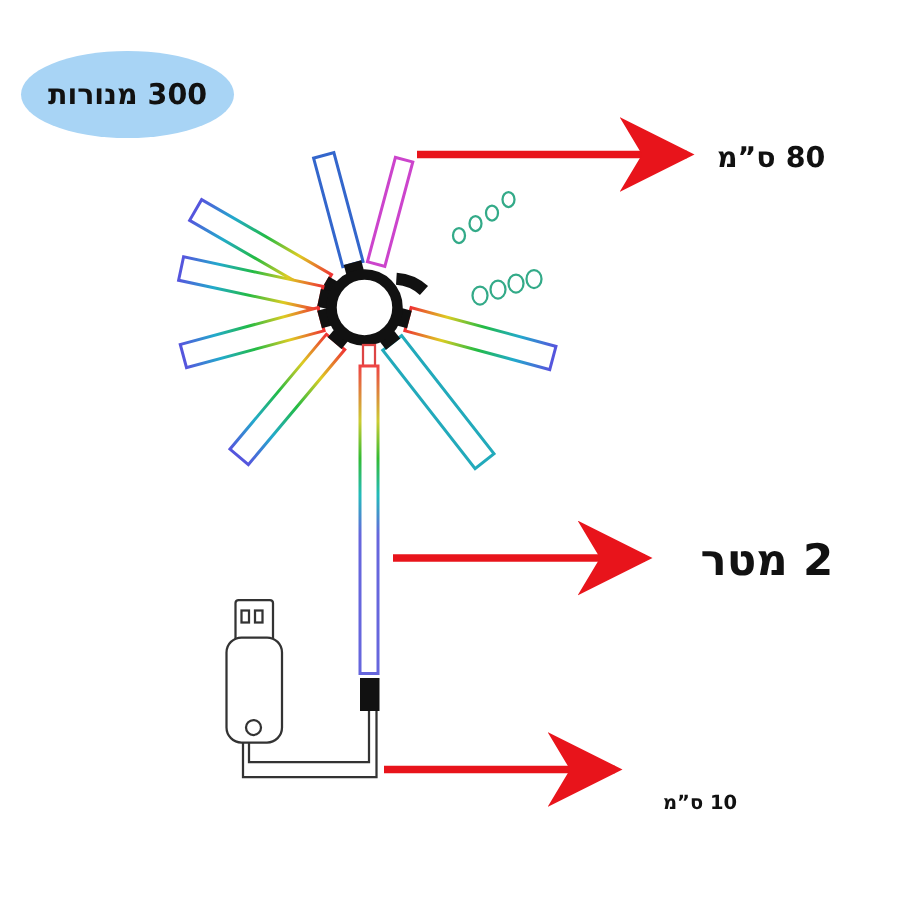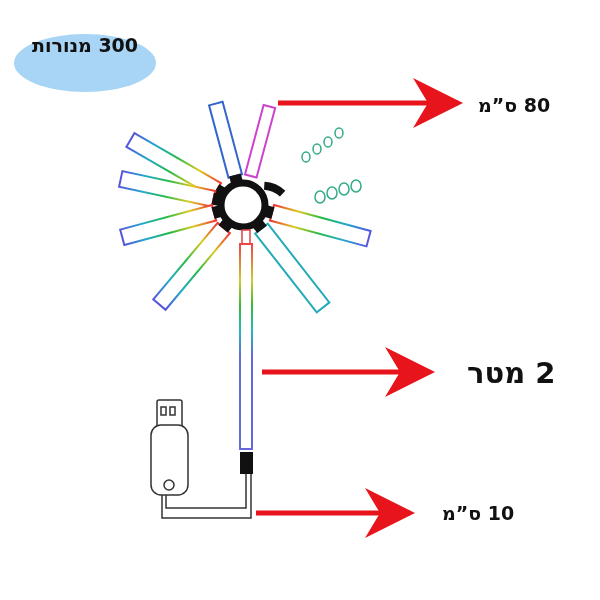--- a/index.html
+++ b/index.html
@@ -1,19 +1,19 @@
 <!DOCTYPE html>
 <html><head>
   <meta charset="utf-8">
   <style>
     html, body { margin: 0; padding: 0; background: #ffffff; }
     body { width: 600px; height: 600px; position: relative; overflow: hidden;
            font-family: "DejaVu Sans", sans-serif; }
     .badge { position: absolute; left: 14px; top: 34px; width: 142px; height: 58px;
-             border-radius: 50%; background: #a8d4f5; display: flex; align-items: flex-start;
+             border-radius: 50%; background: #a8d4f5; display: flex; align-items: center;
              justify-content: center; font-weight: bold; font-size: 19px; color: #111; direction: rtl; }
     .label { position: absolute; font-weight: bold; color: #111; direction: rtl; white-space: nowrap; text-align: right; }
     svg.art { position: absolute; left: 0; top: 0; }
   </style>
 </head>
 <body>
 
 <div class="badge">
   <span>300 מנורות</span>
 </div>
@@ -112,13 +112,13 @@
     <path d="M162,495 V518 H251 V474"></path>
   </g>
 
   <line x1="278" y1="103" x2="458" y2="103" stroke="#e8141b" stroke-width="5" marker-end="url(#ah)"></line>
   <line x1="262" y1="372" x2="430" y2="372" stroke="#e8141b" stroke-width="5" marker-end="url(#ah)"></line>
   <line x1="256" y1="513" x2="410" y2="513" stroke="#e8141b" stroke-width="5" marker-end="url(#ah)"></line>
 </svg>
 
 <div class="label" style="left:478px;top:94px;font-size:19px;">80 ס”מ</div>
 <div class="label" style="left:452px;top:356px;font-size:29px;margin-left:15px;">2 מטר</div>
-<div class="label" style="left:442px;top:502px;font-size:19px;">10 ס”מ</div>
+<div class="label" style="left:442px;top:528px;font-size:13px;">10 ס”מ</div>
 
 </body></html>

